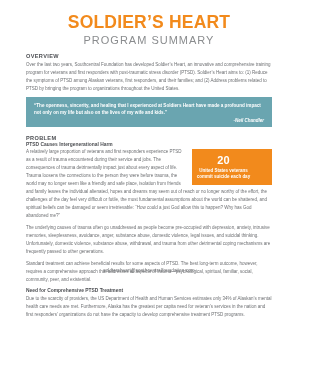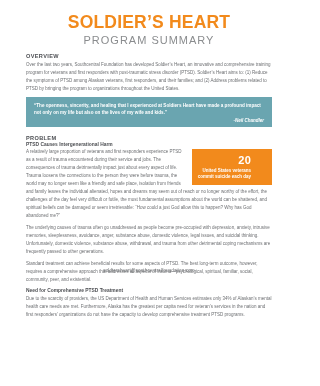--- a/index.html
+++ b/index.html
@@ -84,21 +84,21 @@
     font-style: italic;
     font-weight: bold;
     text-align: right;
     margin: 1px 0 0 0;
   }
 
   
   .stat-box {
     background: #F28A1C;
     color: #ffffff;
-    text-align: right;
+    text-align: center;
     box-sizing: border-box;
     padding: 5px 21px 5px 4px;
   }
   .stat-number {
     font-size: 11px;
     font-weight: bold;
     line-height: 1.1;
     margin: 0 0 1px 0;
     letter-spacing: 0.2px;
   }

